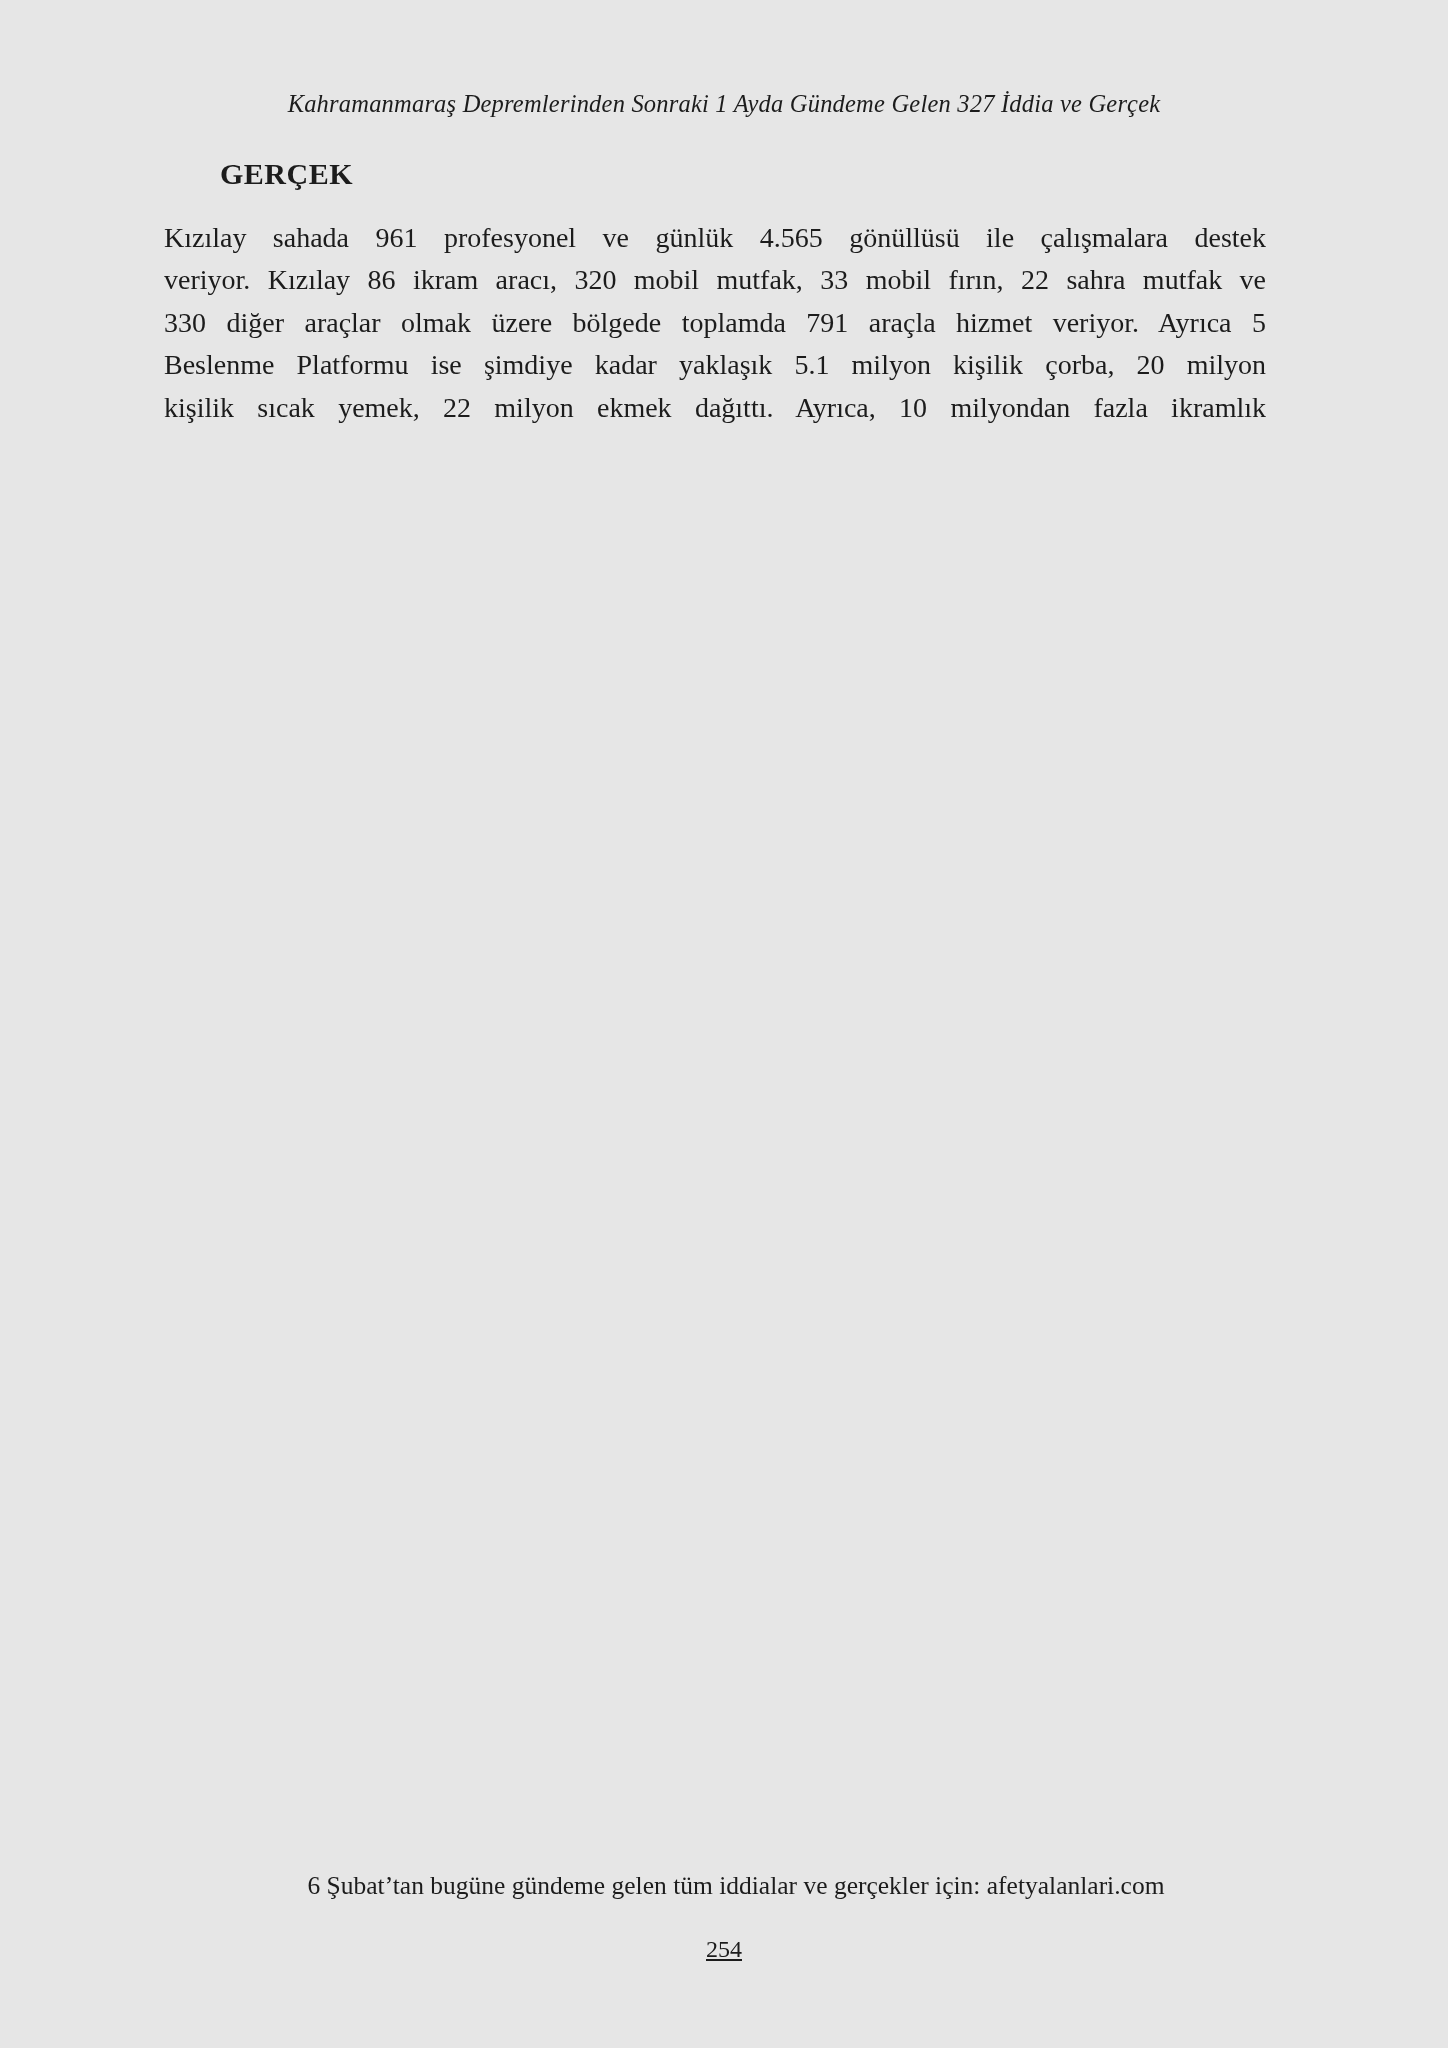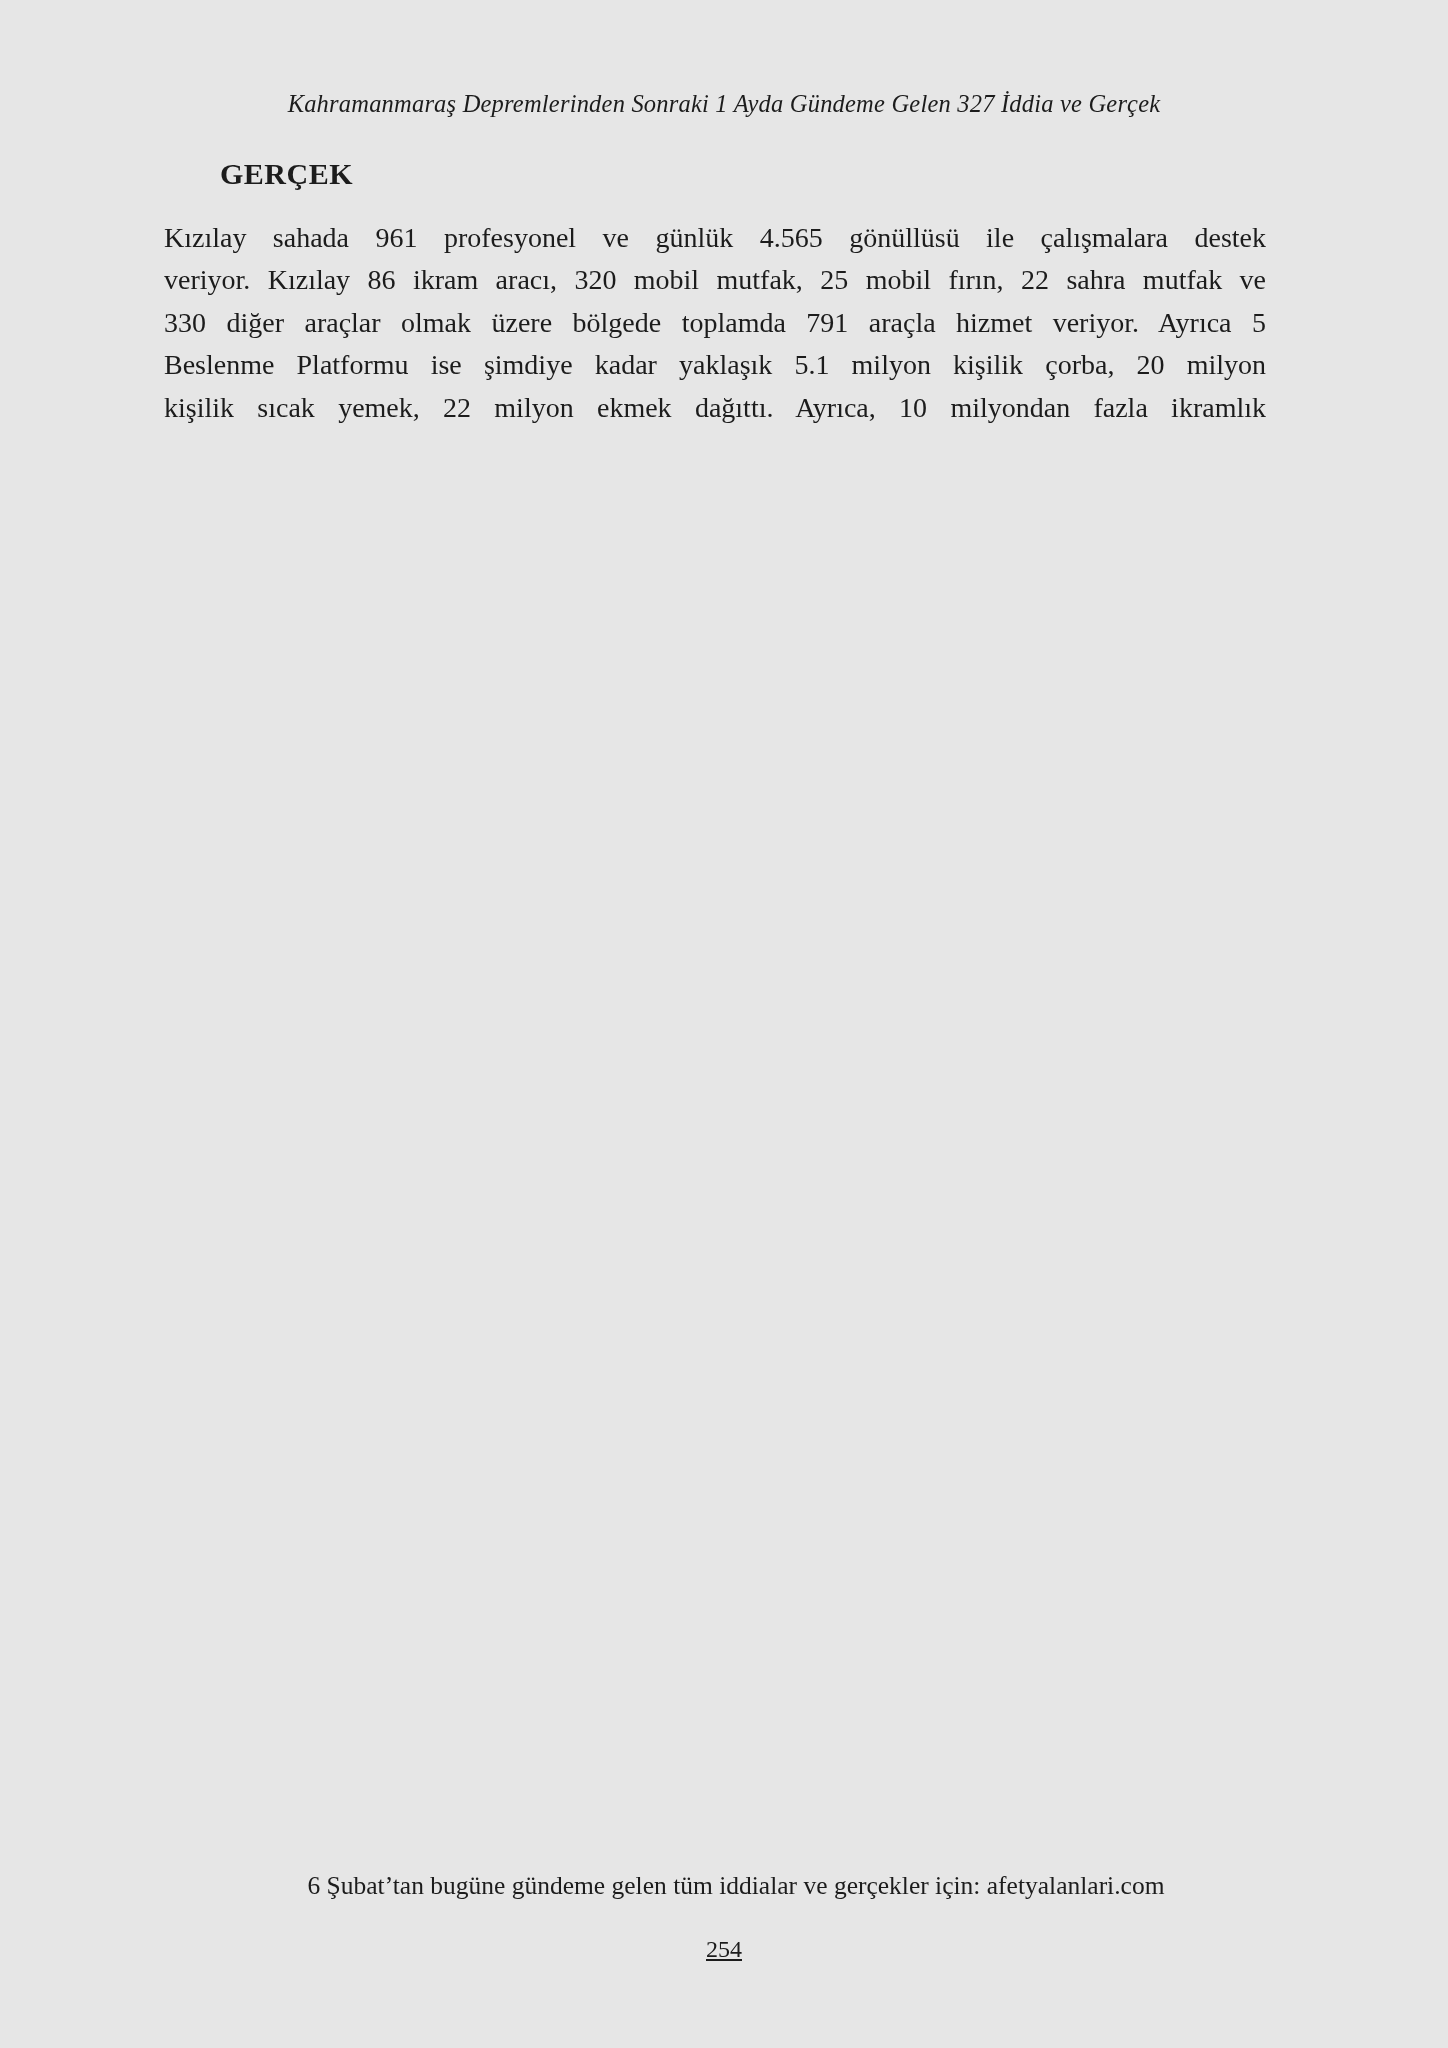--- a/index.html
+++ b/index.html
@@ -85,21 +85,21 @@
 <body>
 
 <div class="page">
 
   <div class="running-header">Kahramanmaraş Depremlerinden Sonraki 1 Ayda Gündeme Gelen 327 İddia ve Gerçek</div>
 
   <div class="section-heading">GERÇEK</div>
 
   <div class="body-paragraph">
     <div class="body-line">Kızılay sahada 961 profesyonel ve günlük 4.565 gönüllüsü ile çalışmalara destek</div>
-    <div class="body-line">veriyor. Kızılay 86 ikram aracı, 320 mobil mutfak, 25 mobil fırın, 22 sahra mutfak ve</div>
+    <div class="body-line">veriyor. Kızılay 86 ikram aracı, 320 mobil mutfak, 33 mobil fırın, 22 sahra mutfak ve</div>
     <div class="body-line">330 diğer araçlar olmak üzere bölgede toplamda 791 araçla hizmet veriyor. Ayrıca 5</div>
     <div class="body-line">Beslenme Platformu ise şimdiye kadar yaklaşık 5.1 milyon kişilik çorba, 20 milyon</div>
     <div class="body-line">kişilik sıcak yemek, 22 milyon ekmek dağıttı. Ayrıca, 10 milyondan fazla ikramlık</div>
   </div>
 
   <div class="footer-note">6 Şubat’tan bugüne gündeme gelen tüm iddialar ve gerçekler için: afetyalanlari.com</div>
 
   <div class="page-number">254</div>
 
 </div>

